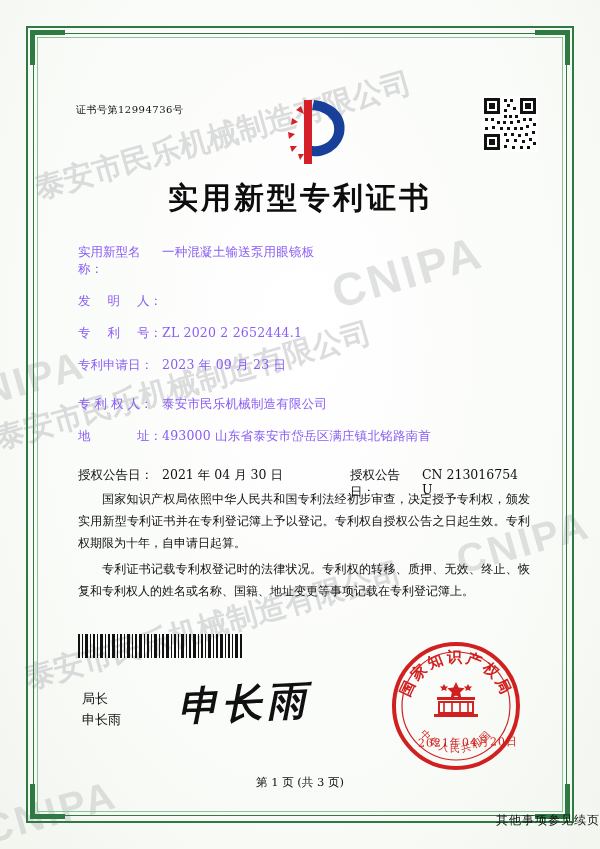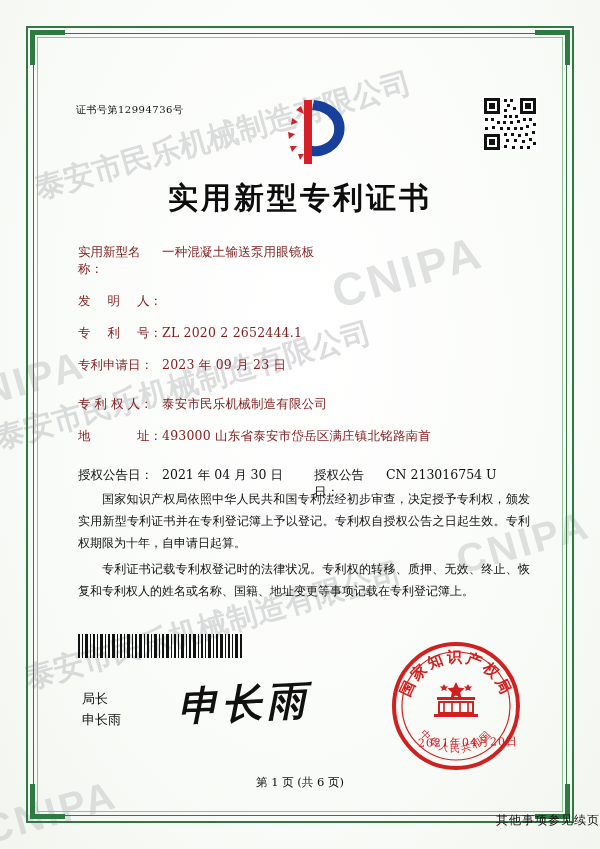--- a/index.html
+++ b/index.html
@@ -142,21 +142,21 @@
     left: 78px;
     right: 70px;
     top: 244px;
   }
   .row {
     display: flex;
     align-items: baseline;
     margin-bottom: 15px;
     font-family: "DejaVu Serif", serif;
     font-size: 12.5px;
-    color: #7f1d1d;
+    color: #8b5cf6;
   }
   .row .lbl {
     width: 84px;
     flex: 0 0 84px;
     letter-spacing: 0px;
   }
   .row .lbl.spread {
     display: flex;
     justify-content: space-between;
   }
@@ -165,20 +165,21 @@
     letter-spacing: 0.2px;
   }
   .row.gap-big { margin-bottom: 22px; }
 
   .row-two {
     display: flex;
     font-family: "DejaVu Serif", serif;
     font-size: 12.5px;
     color: #111;
     margin-bottom: 16px;
+    gap: 36px;
   }
   .row-two .left { width: 236px; flex: 0 0 236px; display: flex; }
   .row-two .right { flex: 1; display: flex; }
   .row-two .lbl2 { width: 84px; flex: 0 0 84px; }
   .row-two .lbl3 { width: 72px; flex: 0 0 72px; }
 
   
   .paras {
     position: absolute;
     left: 78px;
@@ -494,16 +495,16 @@
         <path d="M -12 -2 L -12 9 M -4 -2 L -4 9 M 4 -2 L 4 9 M 12 -2 L 12 9" stroke="#d02020" stroke-width="1.6"></path>
         <path d="M -19 -4 L 19 -4 L 19 -7 L -19 -7 Z" fill="#d02020"></path>
         <path d="M 0 -22 l 2.6 5.6 6.1 .7 -4.5 4.2 1.2 6 -5.4 -2.9 -5.4 2.9 1.2 -6 -4.5 -4.2 6.1 -.7 Z" fill="#d02020"></path>
         <path d="M -12 -20 l 1.4 2.4 2.7 .2 -2 1.9 .6 2.6 -2.7 -1.4 -2.6 1.4 .5 -2.6 -2 -1.9 2.8 -.2 Z" fill="#d02020"></path>
         <path d="M 12 -20 l 1.4 2.4 2.7 .2 -2 1.9 .6 2.6 -2.7 -1.4 -2.6 1.4 .5 -2.6 -2 -1.9 2.8 -.2 Z" fill="#d02020"></path>
       </g>
     </svg>
   </div>
   <div class="seal-date">2021年04月20日</div>
 
-  <div class="page-no">第 1 页 (共 6 页)</div>
+  <div class="page-no">第 1 页 (共 3 页)</div>
   <div class="footer-note">其他事项参见续页</div>
 
 </div>
 
 </body></html>

